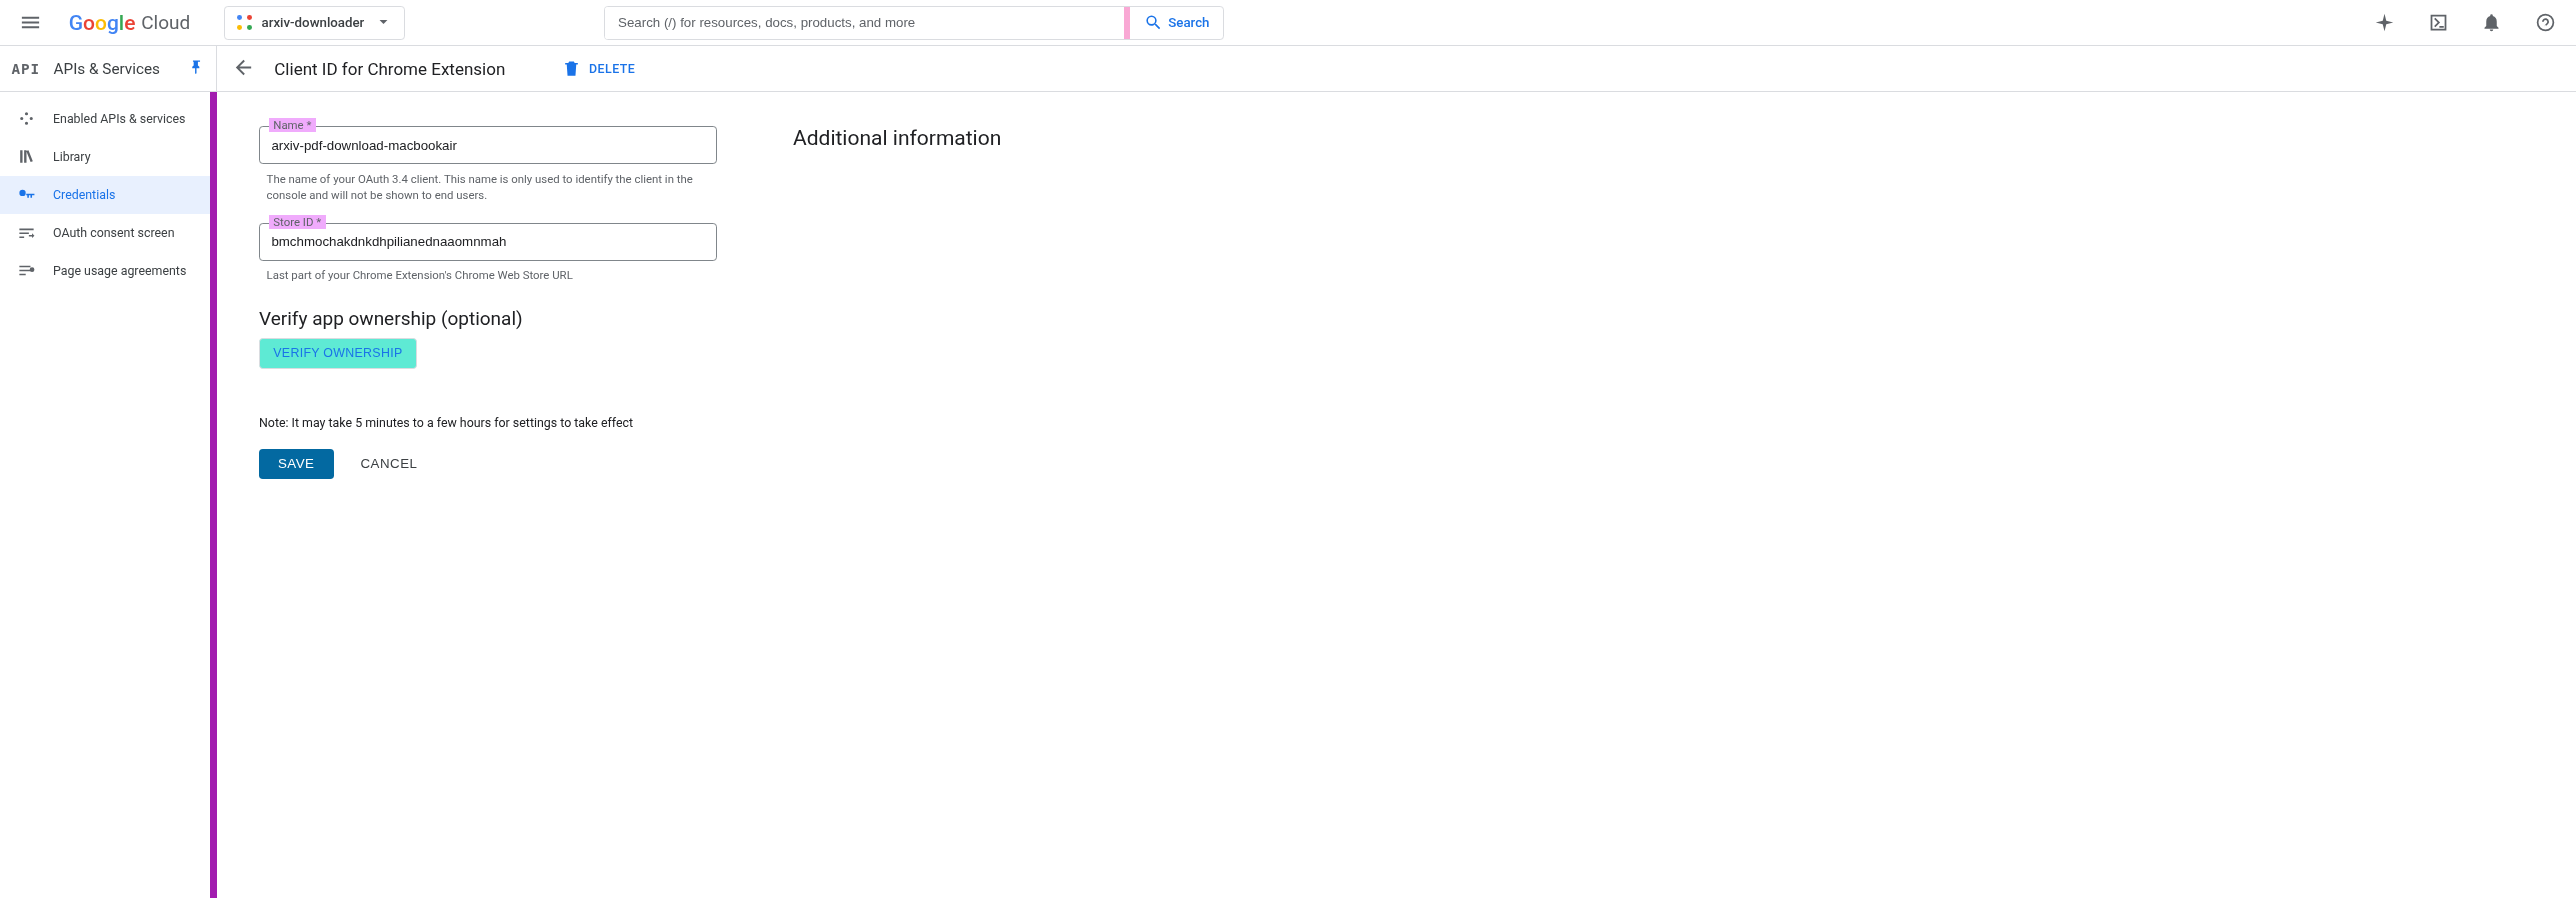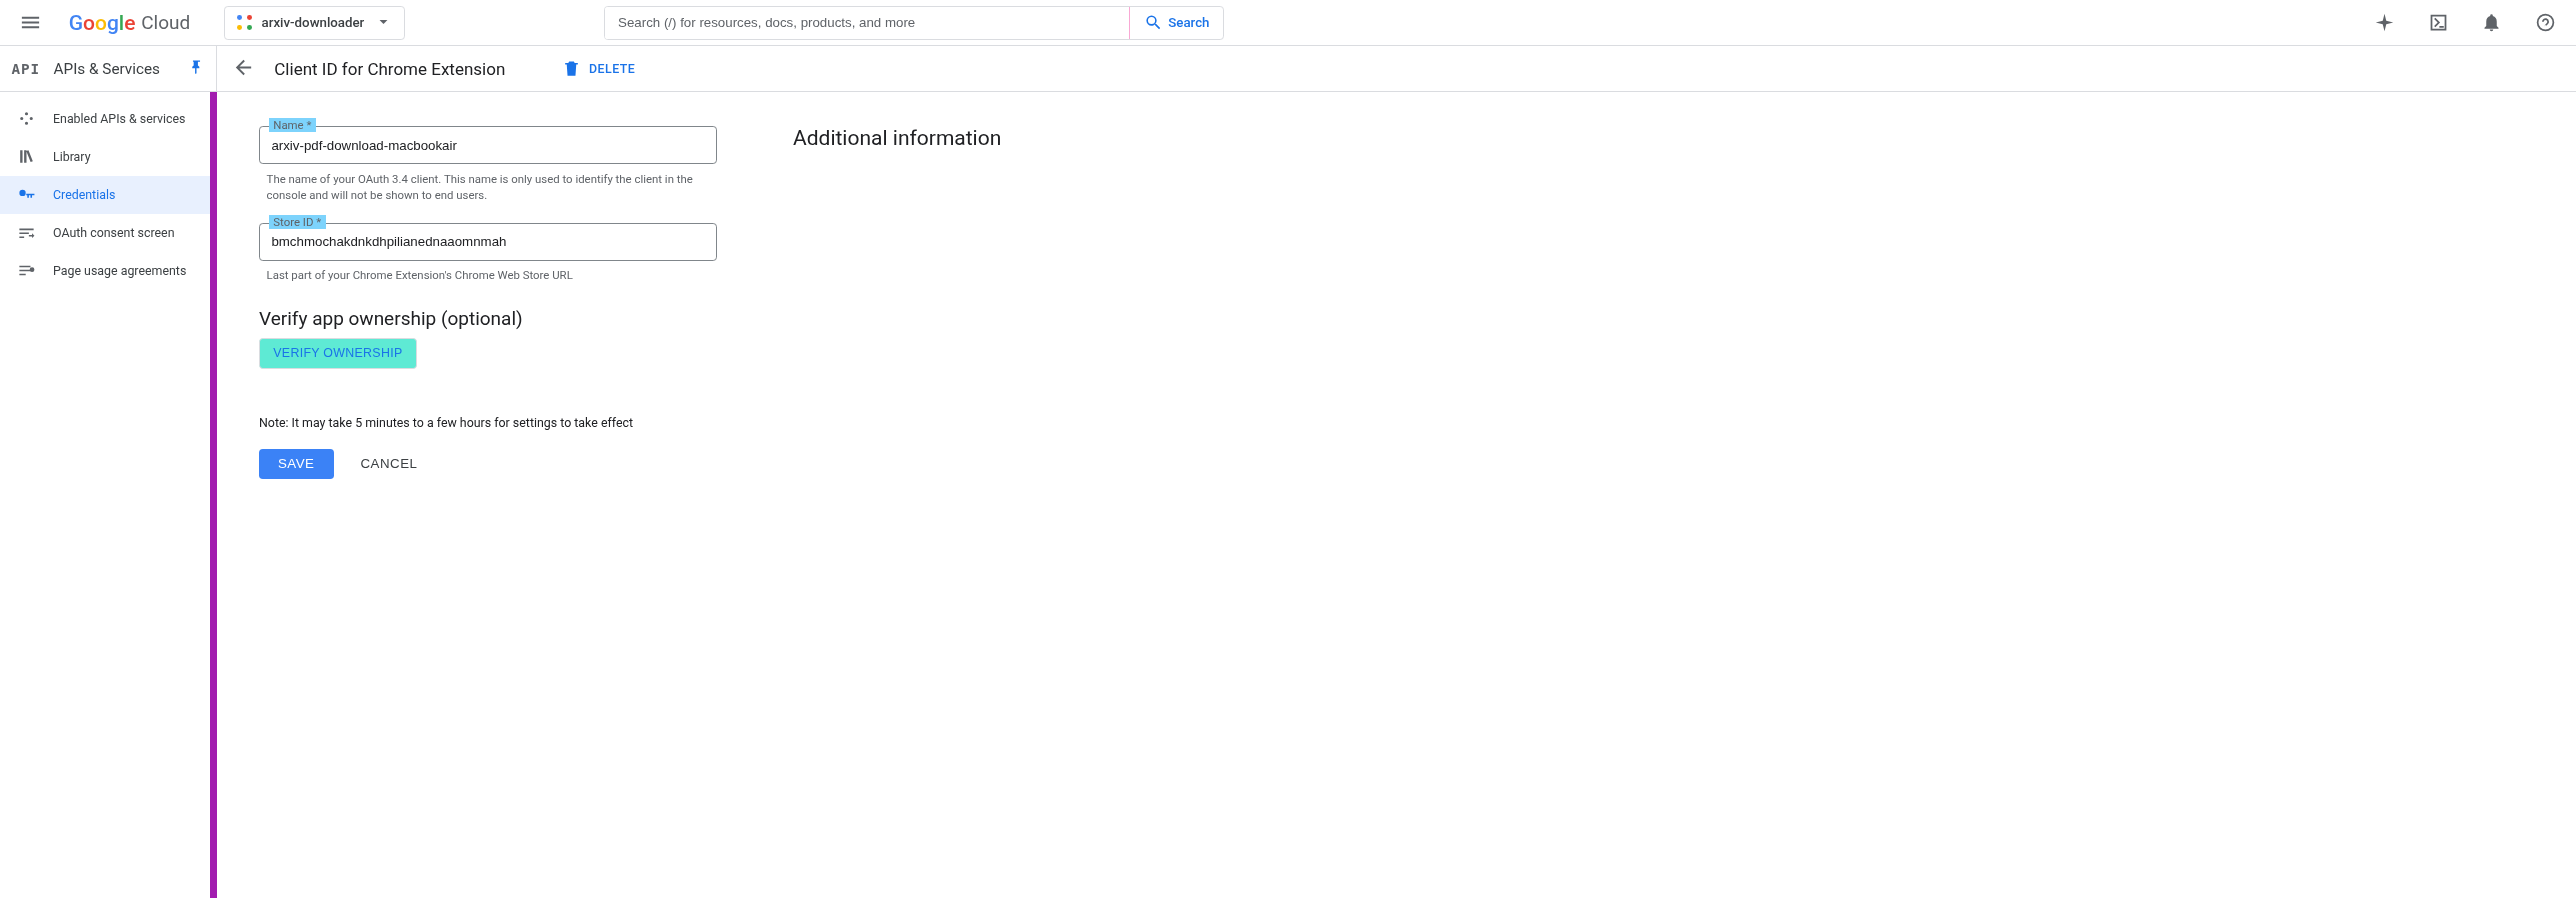--- a/index.html
+++ b/index.html
@@ -21,21 +21,21 @@
 .project-chip .dots .d1{background:#4285F4;left:0;top:0;}
 .project-chip .dots .d2{background:#EA4335;right:0;top:0;}
 .project-chip .dots .d3{background:#FBBC05;left:0;bottom:0;}
 .project-chip .dots .d4{background:#34A853;right:0;bottom:0;}
 .project-chip .label { font-weight:500; font-size:13.3px; color:#3c4043;}
 .project-chip .arrow svg{width:19px;height:19px;fill:#5f6368;}
 
 .searchbox { display:flex; align-items:center; border:1px solid #dadce0; border-radius:3.8px; height:34px; flex:0 0 auto; width:620px; margin-left:191px; overflow:hidden;}
 .searchbox input { border:none; outline:none; height:32px; padding:0 13.3px; font-size:13.3px; flex:1; color:#3c4043; }
 .searchbox input::placeholder{color:#5f6368;}
-.searchbtn { display:flex; align-items:center; gap:5.7px; padding:0 13.3px; height:32px; border-left:1px solid #f9a8d4; color:#1a73e8; cursor:pointer; font-weight:500;}
+.searchbtn { display:flex; align-items:center; gap:5.7px; padding:0 13.3px; height:32px; border-left:6px solid #f9a8d4; color:#1a73e8; cursor:pointer; font-weight:500;}
 .searchbtn svg{width:19px;height:19px;fill:#1a73e8;}
 
 .topbar-spacer{flex:1;}
 .topicon{width:46px;height:46px;display:flex;align-items:center;justify-content:center;cursor:pointer;}
 .topicon svg{width:21px;height:21px;fill:#5f6368;}
 
 
 .section-row{display:flex;align-items:stretch;height:46px;border-bottom:1px solid #dadce0;}
 .product-area{width:217px;display:flex;align-items:center;padding-left:11.4px;gap:13.3px;border-right:1px solid #dadce0;}
 .product-area .api-badge{font-family:monospace;font-weight:700;font-size:14.3px;color:#5f6368;letter-spacing:1px;}
@@ -57,32 +57,32 @@
 .navitem svg{width:19px;height:19px;fill:#5f6368;flex-shrink:0;}
 .navitem.active{background:#e8f0fe;color:#1a73e8;}
 .navitem.active svg{fill:#1a73e8;}
 
 .content{flex:1;display:flex;padding:34px 42px;gap:76px;align-items:flex-start;}
 .form-col{width:458px;}
 .info-col{flex:1;max-width:725px;}
 
 .field-wrap{position:relative;margin-bottom:7.6px;}
 .field-wrap input{width:100%;height:38px;border:1px solid #80868b;border-radius:3.8px;padding:9.5px 11.4px;font-size:13.3px;color:#202124;outline:none;}
-.field-wrap .floating-label{position:absolute;left:9.5px;top:-7.6px;background:#7dd3fc;padding:0 4.8px;font-size:11.4px;color:#5f6368;text-align:center;}
+.field-wrap .floating-label{position:absolute;left:9.5px;top:-7.6px;background:#f0abfc;padding:0 4.8px;font-size:11.4px;color:#5f6368;text-align:center;}
 .helper{font-size:11.4px;color:#5f6368;margin:3.8px 0 19px 7.6px;line-height:1.4;}
 
 .subhead{font-size:19px;font-weight:400;margin:23px 0 7.6px 0;color:#202124;}
 .p13{font-size:12.4px;color:#3c4043;line-height:1.5;margin-bottom:15.3px;}
 .p13 a{color:#1a73e8;text-decoration:none;}
 .ext-icon svg{width:12.4px;height:12.4px;fill:#1a73e8;vertical-align:-1px;margin-left:1.9px;}
 
 .btn-outline{display:inline-block;border:1px solid #dadce0;border-radius:3.8px;padding:7.6px 13.3px;color:#1a73e8;font-weight:500;font-size:12.4px;letter-spacing:0.3px;cursor:pointer;background:#5eead4;}
 .note{font-size:12.4px;color:#202124;margin:46px 0 19px 0;}
 .action-row{display:flex;align-items:center;gap:27px;}
-.btn-primary{background:#3b82f6;color:#fff;border:none;border-radius:3.8px;padding:7.6px 19px;font-weight:500;font-size:13.3px;letter-spacing:0.5px;cursor:pointer;}
+.btn-primary{background:#0369a1;color:#fff;border:none;border-radius:3.8px;padding:7.6px 19px;font-weight:500;font-size:13.3px;letter-spacing:0.5px;cursor:pointer;}
 .btn-flat{background:none;border:none;color:#3c4043;font-weight:500;font-size:13.3px;letter-spacing:0.5px;cursor:pointer;}
 
 .info-col h2{font-size:21px;font-weight:400;margin-bottom:23px;}
 .info-table{width:100%;}
 .info-row{display:flex;align-items:center;border-top:1px solid #e0e0e0;padding:5.7px 0;font-size:12.4px;}
 .info-row:last-child{border-bottom:1px solid #e0e0e0;}
 .info-row .k{width:153px;font-weight:500;color:#202124;}
 .info-row .v{flex:1;color:#3c4043;}
 .info-row .dl{cursor:pointer;}
 .info-row .dl svg{width:19px;height:19px;fill:#202124;}

